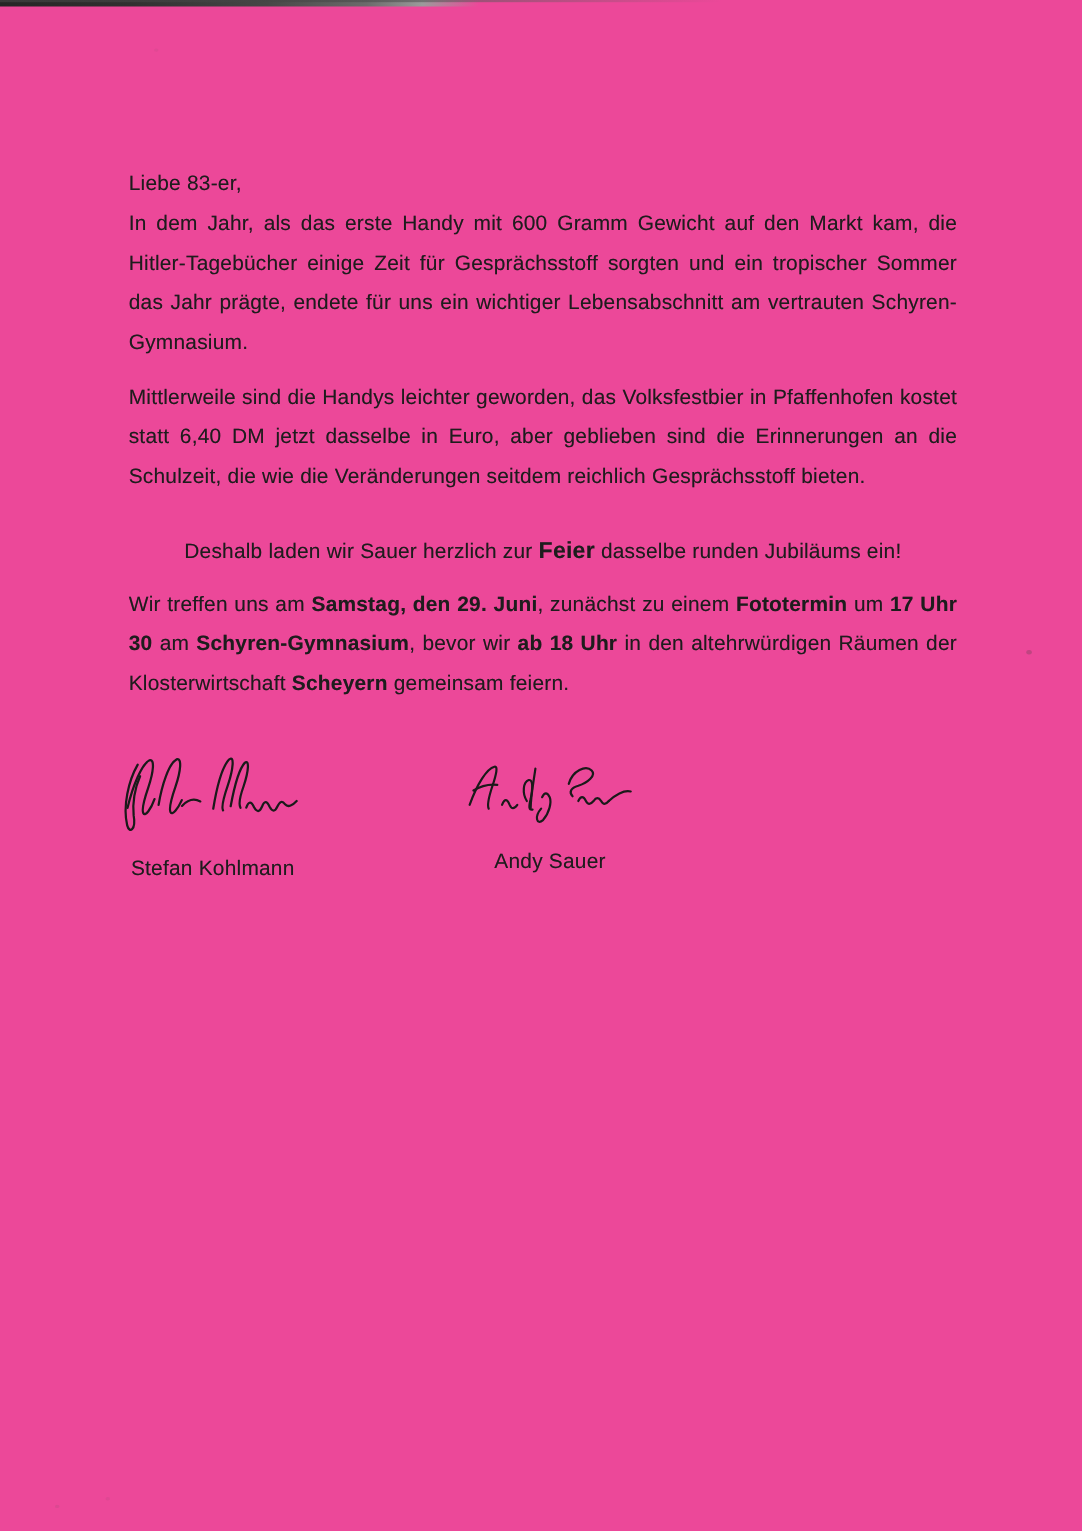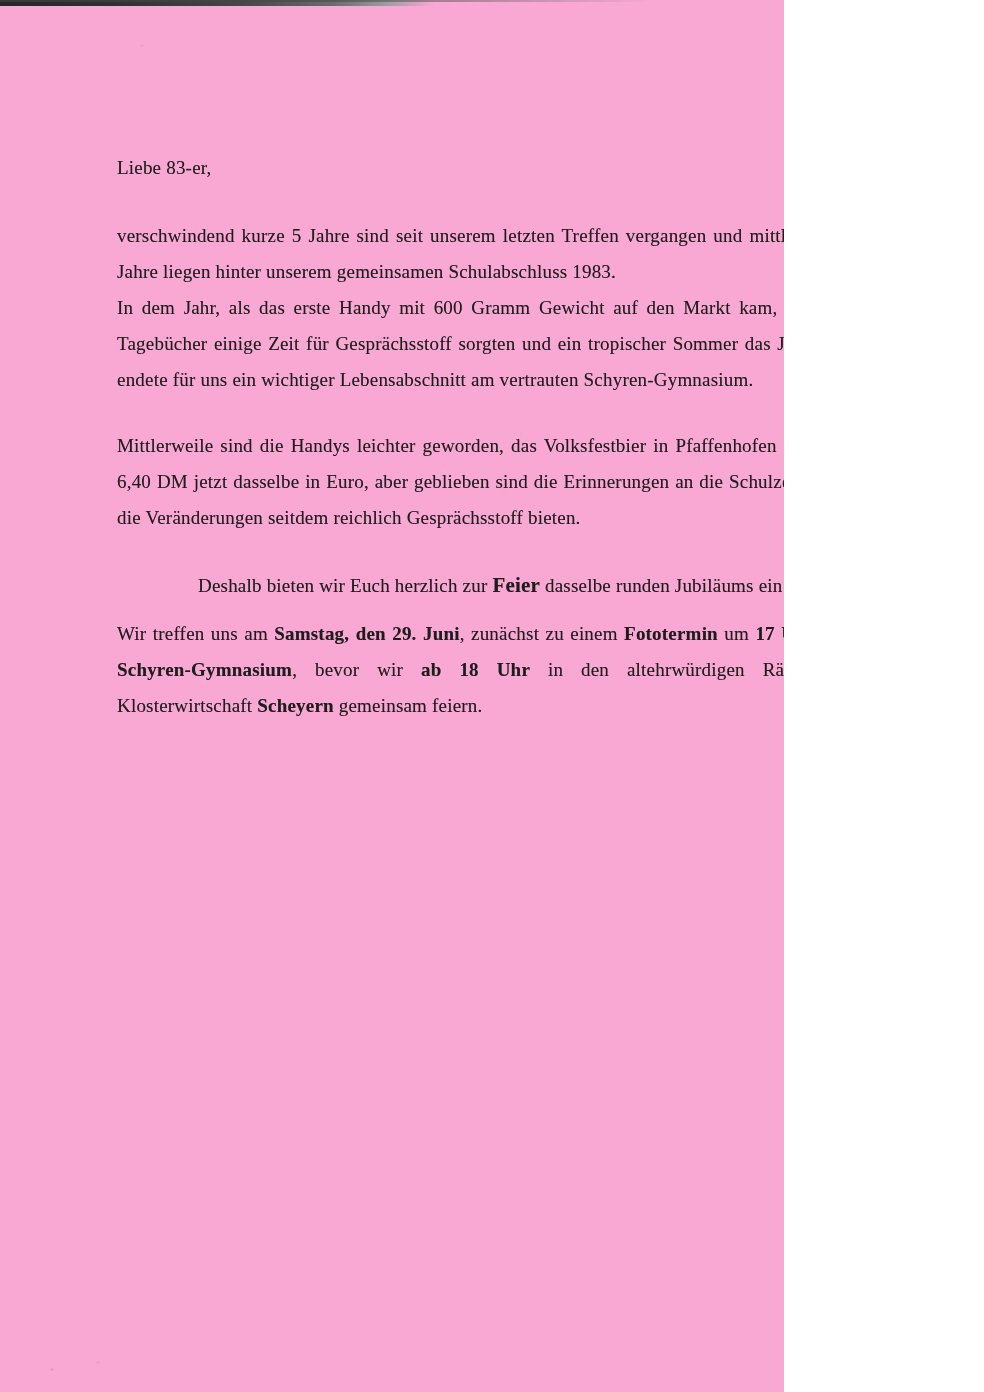--- a/index.html
+++ b/index.html
@@ -1,21 +1,21 @@
 <!DOCTYPE html>
 <html><head>
 <meta charset="utf-8">
 <style>
   html,body{margin:0;padding:0;background:#ffffff;}
   .page{
     position:relative;
-    width:784px;height:1392px;
-    background:#f9a8d4;
+    width:984px;height:1392px;
+    background:#ec4899;
     overflow:hidden;
-    font-family:Liberation Serif, serif;
+    font-family:Liberation Sans, sans-serif;
     color:#1d1d1d;
   }
   
   .scan-edge-top{
     position:absolute;top:0;left:0;width:640px;height:6px;
     background:linear-gradient(to right,#262626 0%,#303030 18%,#474747 38%,#6b6b6b 52%,#9b9b9b 60%,rgba(160,160,160,0) 68%);
     border-radius:0 0 3px 0;
   }
   .scan-edge-top2{
     position:absolute;top:0;left:0;width:820px;height:2px;
@@ -35,21 +35,21 @@
     font-size:19px;
     line-height:36px;
     letter-spacing:.2px;
     text-shadow:0 0 .5px rgba(0,0,0,.35);
   }
   .para{margin:0;}
   .just{text-align:justify;}
   .ctr{text-align:center;}
   .p1{margin-top:32px;}
   .p2{}
-  .p3{margin-top:30px;}
+  .p3{margin-top:14px;}
   .p4{margin-top:31px;}
   .p5{margin-top:12px;}
   .p6{margin-top:62px;}
   .b{font-weight:bold;}
   .big{font-size:21px;}
 
   .signatures{position:relative;margin-top:42px;height:140px;}
   .sig-col{position:absolute;top:0;}
   .sig-left{left:-12px;}
   .sig-right{left:303px;top:6px;width:160px;text-align:center;}
@@ -67,25 +67,50 @@
   <div class="scan-edge-top2"></div>
   <div class="scan-speck speck1"></div>
   <div class="scan-speck speck2"></div>
   <div class="scan-speck speck3"></div>
   <div class="scan-speck speck4"></div>
 
   <div class="content">
 
     <div class="para">Liebe 83-er,</div>
 
-    <p class="para just p1"><span>verschwindend kurze 5 Jahre sind seit unserem letzten Treffen vergangen und mittlerweile 30 Jahre liegen hinter unserem gemeinsamen Schulabschluss 1983.</span></p>
     <p class="para just p2"><span>In dem Jahr, als das erste Handy mit 600 Gramm Gewicht auf den Markt kam, die Hitler-Tagebücher einige Zeit für Gesprächsstoff sorgten und ein tropischer Sommer das Jahr prägte, endete für uns ein wichtiger Lebensabschnitt am vertrauten Schyren-Gymnasium.</span></p>
     <p class="para just p3"><span>Mittlerweile sind die Handys leichter geworden, das Volksfestbier in Pfaffenhofen kostet statt 6,40 DM jetzt dasselbe in Euro, aber geblieben sind die Erinnerungen an die Schulzeit, die wie die Veränderungen seitdem reichlich Gesprächsstoff bieten.</span></p>
-    <p class="para ctr p4"><span>Deshalb bieten wir Euch herzlich zur </span><span class="b big">Feier</span><span> dasselbe runden Jubiläums ein!</span></p>
+    <p class="para ctr p4"><span>Deshalb laden wir Sauer herzlich zur </span><span class="b big">Feier</span><span> dasselbe runden Jubiläums ein!</span></p>
     <p class="para just p5"><span>Wir treffen uns am </span><span class="b">Samstag, den 29. Juni</span><span>, zunächst zu einem </span><span class="b">Fototermin</span><span> um </span><span class="b">17 Uhr 30</span><span> am </span><span class="b">Schyren-Gymnasium</span><span>, bevor wir </span><span class="b">ab 18 Uhr</span><span> in den altehrwürdigen Räumen der Klosterwirtschaft </span><span class="b">Scheyern</span><span> gemeinsam feiern.</span></p>
 
     <div class="signatures">
 
+      <div class="sig-col sig-left">
+        <svg class="sig-svg" width="168" height="82" viewBox="0 0 190 92" fill="none" stroke="#1a1a1a" stroke-width="2.3" stroke-linecap="round" stroke-linejoin="round">
+          <path d="M24 12 C14 28 7 54 11 74 C13 83 20 79 18 64 C17 52 20 36 26 24"></path>
+          <path d="M12 56 C18 34 28 12 36 8 C42 6 40 20 34 36 C29 49 26 58 28 62 C30 66 36 58 40 48"></path>
+          <path d="M44 54 C48 34 56 12 64 8 C70 6 68 20 62 36 C57 49 54 58 56 62 C58 66 64 58 68 50"></path>
+          <path d="M68 56 C74 50 80 48 87 52"></path>
+          <path d="M100 60 C104 40 110 18 118 10 C124 5 122 20 116 36 C111 49 108 58 110 62"></path>
+          <path d="M118 58 C122 40 128 20 134 14 C139 10 138 22 132 38 C128 48 126 56 128 60"></path>
+          <path d="M134 60 Q138 50 142 60 Q146 68 150 60 Q154 50 158 60 Q162 68 166 60 Q170 52 174 58 C177 62 182 59 186 55"></path>
+        </svg>
+        <div class="sig-name">Stefan Kohlmann</div>
+      </div>
 
+      <div class="sig-col sig-right">
+        <svg class="sig-svg" width="156" height="70" viewBox="0 0 180 80" fill="none" stroke="#1a1a1a" stroke-width="2.3" stroke-linecap="round" stroke-linejoin="round">
+          <path d="M8 50 C16 28 26 12 34 10 C38 9 36 18 32 30 C28 42 26 50 28 54"></path>
+          <path d="M12 35 C20 30 28 28 37 29"></path>
+          <path d="M42 50 Q46 40 50 50 Q53 57 58 50"></path>
+          <path d="M68 46 C63 38 64 26 70 24 C75 23 74 34 72 44 C70 52 70 56 74 55"></path>
+          <path d="M77 12 C75 26 72 42 72 54"></path>
+          <path d="M84 42 Q88 34 92 42 C94 47 92 58 85 66 C78 72 76 62 83 54"></path>
+          <path d="M112 28 C116 14 130 8 136 14 C141 19 132 27 122 30 C114 32 112 37 116 41"></path>
+          <path d="M122 46 Q126 38 130 46 Q133 52 138 46 Q142 40 146 46 Q149 52 154 46"></path>
+          <path d="M154 46 C160 40 170 34 177 36"></path>
+        </svg>
+        <div class="sig-name">Andy Sauer</div>
+      </div>
 
     </div>
   </div>
 </div>
 
 </body></html>

